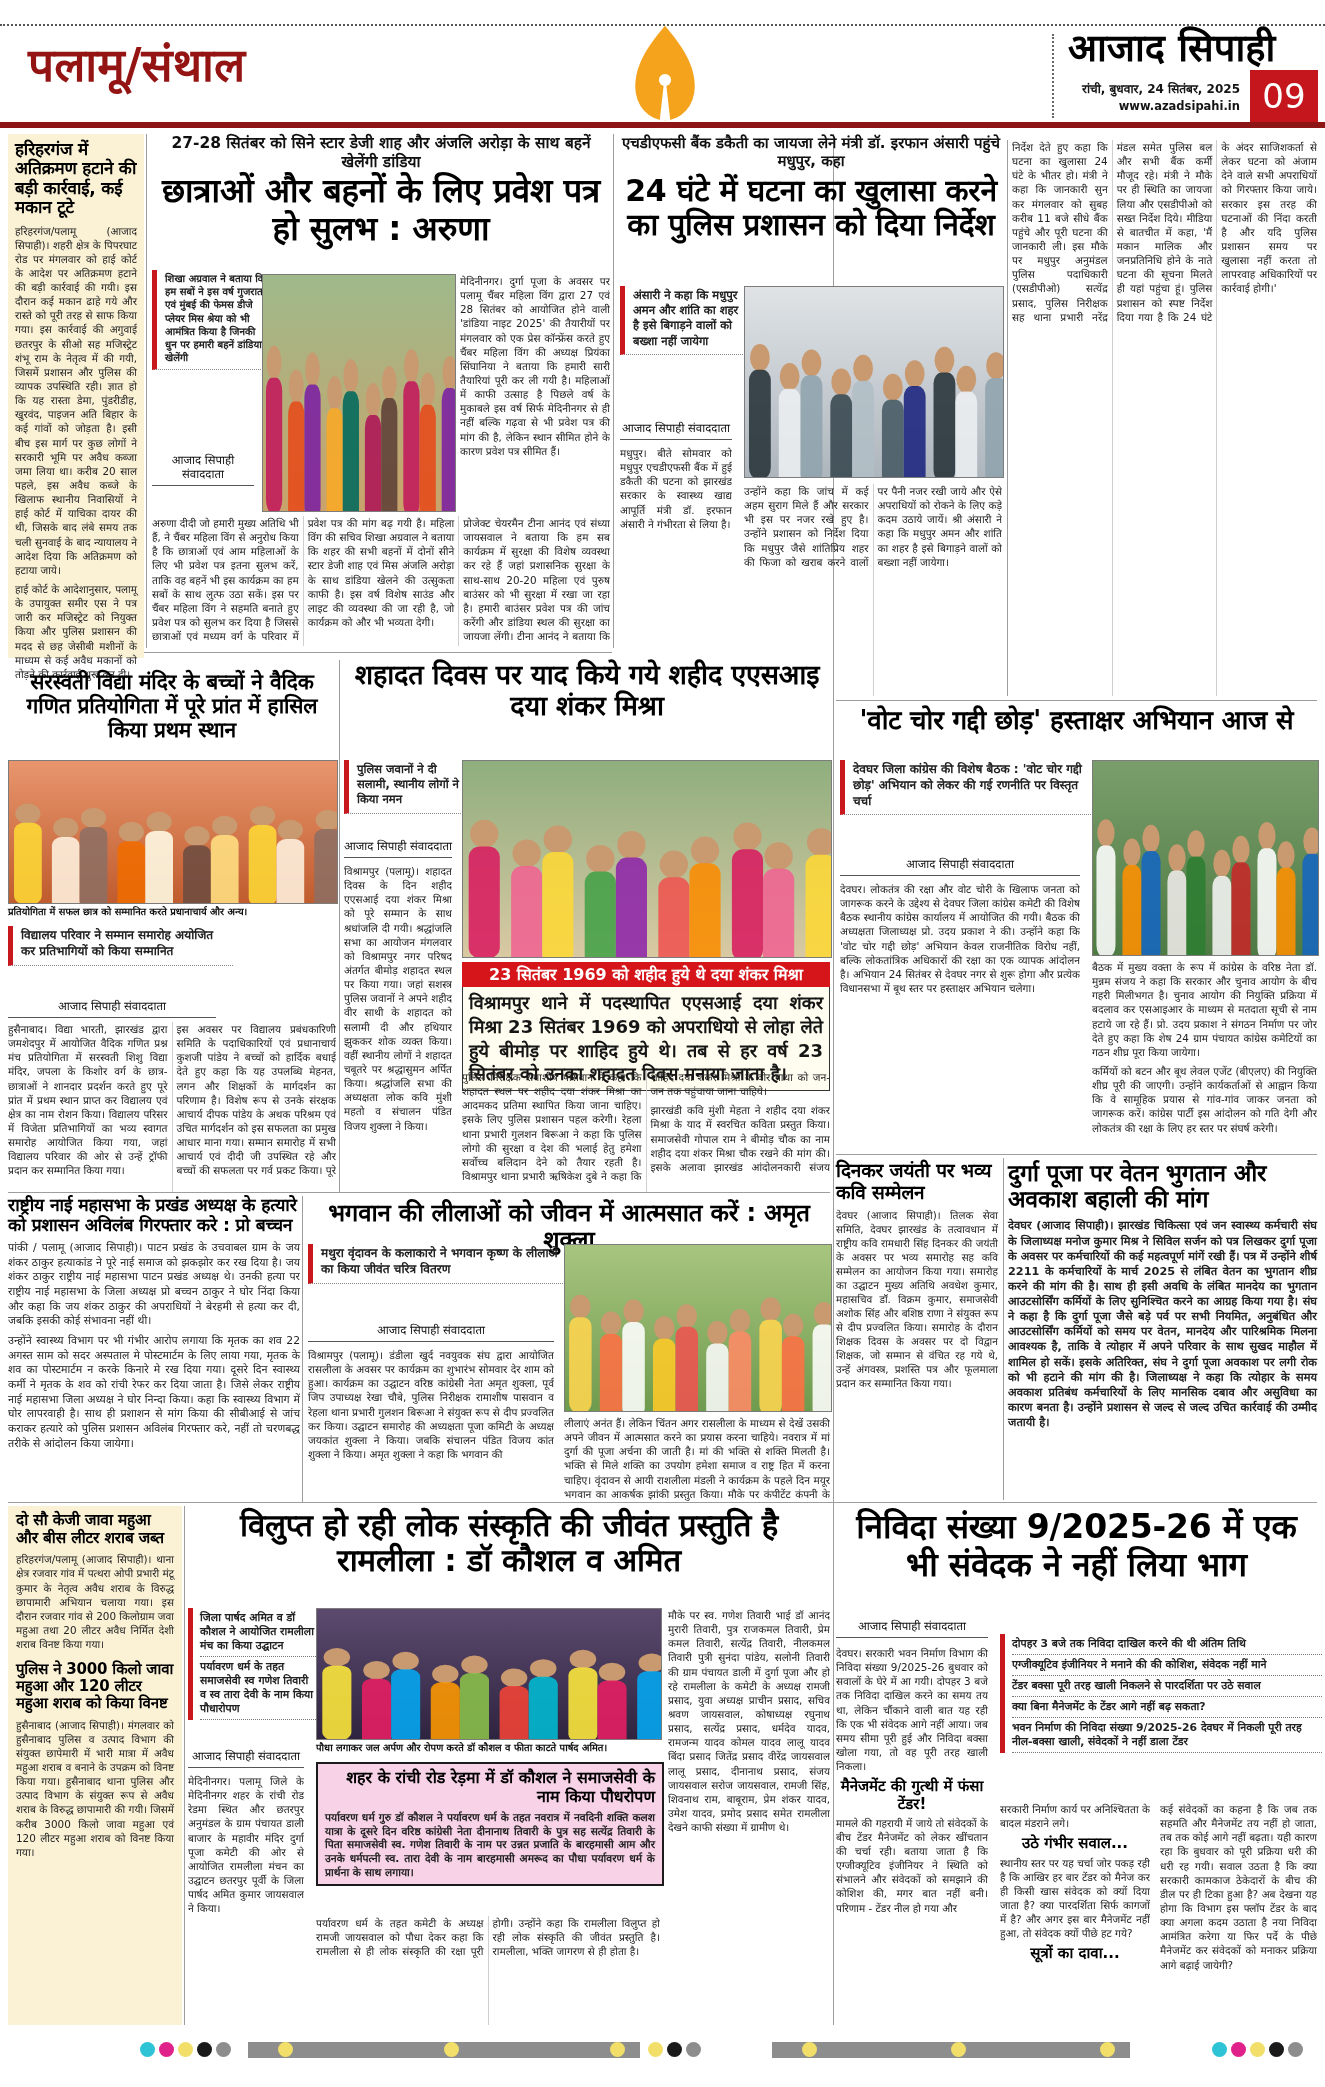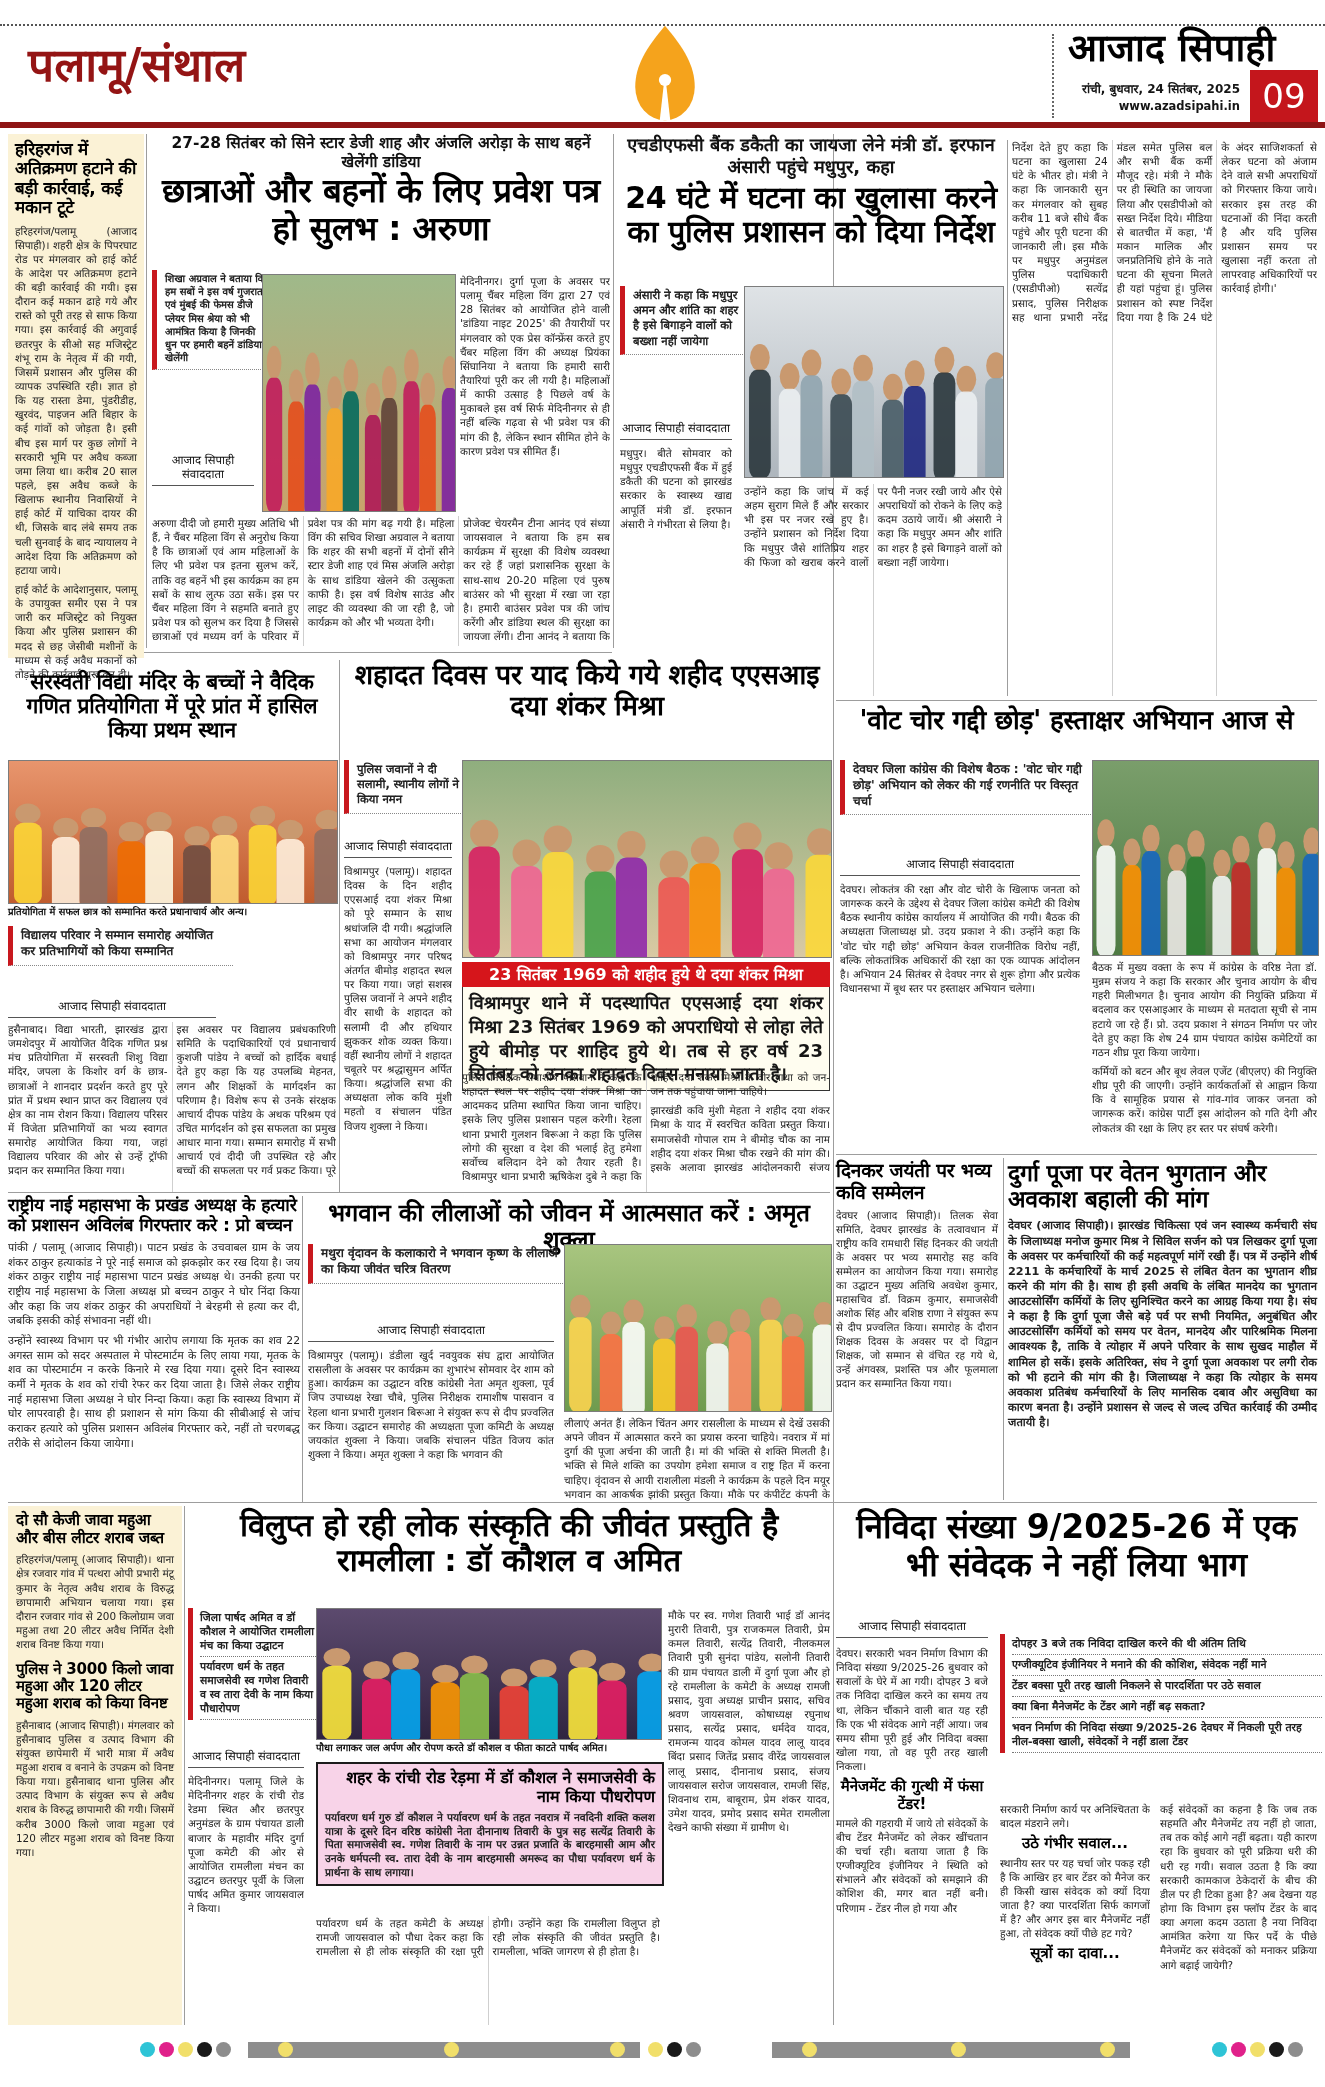--- a/index.html
+++ b/index.html
@@ -119,21 +119,21 @@
     <div class="abs body" style="left:308px;top:140px;width:150px;height:236px;overflow:hidden">
       <p>मेदिनीनगर। दुर्गा पूजा के अवसर पर पलामू चैंबर महिला विंग द्वारा 27 एवं 28 सितंबर को आयोजित होने वाली 'डांडिया नाइट 2025' की तैयारीयों पर मंगलवार को एक प्रेस कॉन्फ्रेंस करते हुए चैंबर महिला विंग की अध्यक्ष प्रियंका सिंघानिया ने बताया कि हमारी सारी तैयारियां पूरी कर ली गयी है। महिलाओं में काफी उत्साह है पिछले वर्ष के मुकाबले इस वर्ष सिर्फ मेदिनीनगर से ही नहीं बल्कि गढ़वा से भी प्रवेश पत्र की मांग की है, लेकिन स्थान सीमित होने के कारण प्रवेश पत्र सीमित हैं।</p>
     </div>
     <div class="abs body cols3" style="left:0;top:382px;width:458px;height:130px;overflow:hidden">
       <p>अरुणा दीदी जो हमारी मुख्य अतिथि भी हैं, ने चैंबर महिला विंग से अनुरोध किया है कि छात्राओं एवं आम महिलाओं के लिए भी प्रवेश पत्र इतना सुलभ करें, ताकि वह बहनें भी इस कार्यक्रम का हम सबों के साथ लुत्फ उठा सकें। इस पर चैंबर महिला विंग ने सहमति बनाते हुए प्रवेश पत्र को सुलभ कर दिया है जिससे छात्राओं एवं मध्यम वर्ग के परिवार में प्रवेश पत्र की मांग बढ़ गयी है। महिला विंग की सचिव शिखा अग्रवाल ने बताया कि शहर की सभी बहनों में दोनों सीने स्टार डेजी शाह एवं मिस अंजलि अरोड़ा के साथ डांडिया खेलने की उत्सुकता काफी है। इस वर्ष विशेष साउंड और लाइट की व्यवस्था की जा रही है, जो कार्यक्रम को और भी भव्यता देगी।</p>
       <p>प्रोजेक्ट चेयरमैन टीना आनंद एवं संध्या जायसवाल ने बताया कि हम सब कार्यक्रम में सुरक्षा की विशेष व्यवस्था कर रहे हैं जहां प्रशासनिक सुरक्षा के साथ-साथ 20-20 महिला एवं पुरुष बाउंसर को भी सुरक्षा में रखा जा रहा है। हमारी बाउंसर प्रवेश पत्र की जांच करेंगी और डांडिया स्थल की सुरक्षा का जायजा लेंगी। टीना आनंद ने बताया कि खाने के फूड स्टॉल नवरात्र के हिसाब से लग रहे और गुजरात से मंगाया गया शानदार डांडिया स्टिक का भी स्टॉल गांधी मैदान के अंदर रहेगा। कार्यक्रम का उद्घाटन सूबे के वित्त मंत्री राधा कृष्ण किशोर एवं सांसद करेंगे।</p>
     </div>
   </section>
 
   <section class="abs" style="left:618px;top:134px;width:699px;height:566px">
-    <div class="kicker" style="font-size:18px;width:386px">एचडीएफसी बैंक डकैती का जायजा लेने मंत्री डॉ. इरफान अंसारी पहुंचे मधुपुर, कहा</div>
+    <div class="kicker" style="font-size:15px;width:386px">एचडीएफसी बैंक डकैती का जायजा लेने मंत्री डॉ. इरफान अंसारी पहुंचे मधुपुर, कहा</div>
     <h1 class="hl" style="font-size:30px;width:386px;margin:4px 0 6px">24 घंटे में घटना का खुलासा करने का पुलिस प्रशासन को दिया निर्देश</h1>
     <div class="abs lede" style="left:2px;top:152px;width:112px;font-size:11.5px">अंसारी ने कहा कि मधुपुर अमन और शांति का शहर है इसे बिगाड़ने वालों को बख्शा नहीं जायेगा</div>
     <div class="abs byline" style="left:2px;top:286px;width:112px">आजाद सिपाही संवाददाता</div>
     <div class="abs body" style="left:2px;top:312px;width:112px;height:250px;overflow:hidden">
       <p>मधुपुर। बीते सोमवार को मधुपुर एचडीएफसी बैंक में हुई डकैती की घटना को झारखंड सरकार के स्वास्थ्य खाद्य आपूर्ति मंत्री डॉ. इरफान अंसारी ने गंभीरता से लिया है।</p>
     </div>
     <div class="photo p-bank" style="left: 126px; top: 152px; width: 258px; height: 190px; background: linear-gradient(rgb(223, 227, 230), rgb(174, 182, 189));">
         <svg viewBox="0 0 130 70" preserveAspectRatio="none" style="position:absolute;left:0;top:0;width:100%;height:100%">
           <circle cx="7.5" cy="26" r="5" fill="#c9996f"></circle>
           <rect x="2" y="30.5" width="11" height="40" rx="4" fill="#263238" opacity="0.88"></rect>

